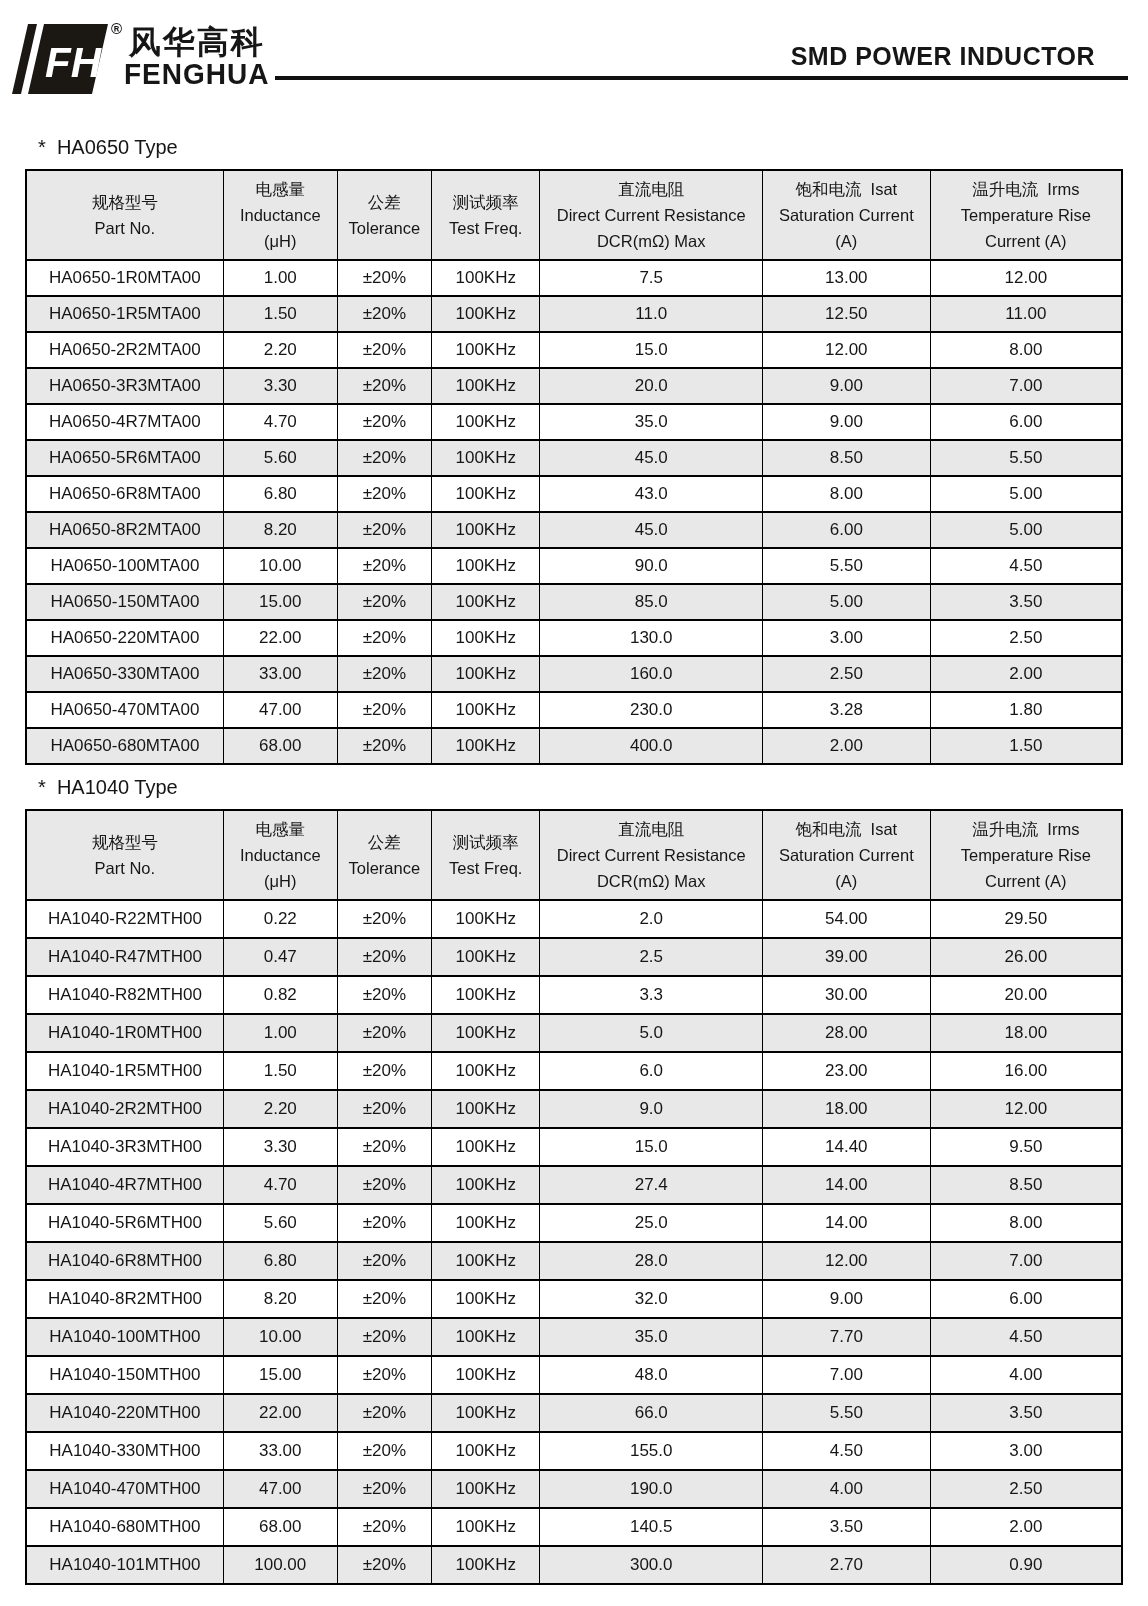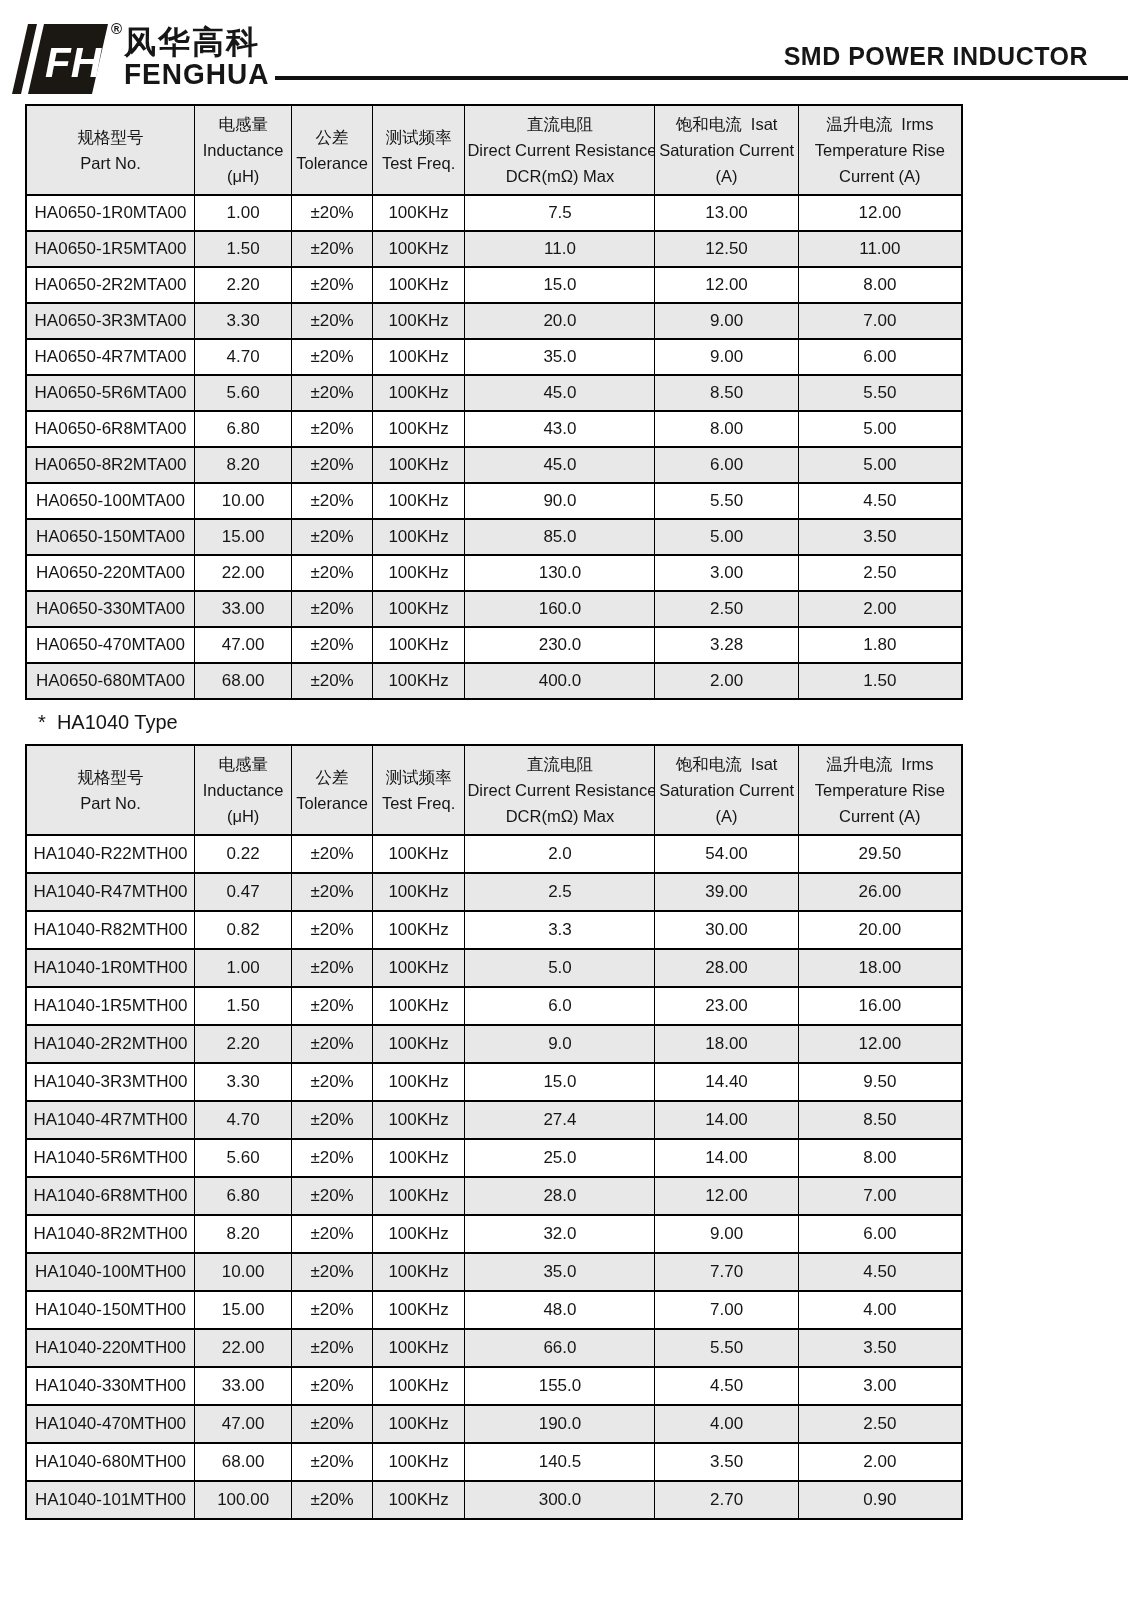--- a/index.html
+++ b/index.html
@@ -12,37 +12,37 @@
     font-family: "Liberation Sans", "DejaVu Sans", sans-serif;
   }
   .page { width: 1148px; position: relative; }
 
   
   .masthead { display: flex; align-items: flex-start; padding: 24px 20px 0 12px; height: 104px; }
   .logo-wrap { display: flex; gap: 16px; position: relative; flex: 0 0 auto; }
   .logo-mark { width: 96px; height: 70px; }
   .logo-reg { position: absolute; left: 99px; top: -4px; font-size: 15px; font-weight: bold; }
   .logo-text { display: flex; flex-direction: column; justify-content: flex-start; padding-top: 2px; }
-  .logo-cn { font-size: 32px; font-weight: bold; letter-spacing: 2px; line-height: 1.05; }
+  .logo-cn { font-size: 32px; font-weight: bold; letter-spacing: 2px; line-height: 1.05; text-align: center; }
   .logo-en { font-size: 28px; font-weight: bold; letter-spacing: 1px; line-height: 1.0; transform: scaleY(1.05); transform-origin: left top; }
   .head-right { flex: 1 1 auto; position: relative; height: 56px; margin-left: 6px; }
-  .head-title { position: absolute; right: 40px; bottom: 9px; font-size: 25px; font-weight: bold; letter-spacing: 0.5px; white-space: nowrap; }
+  .head-title { position: absolute; right: 33px; bottom: 9px; font-size: 25px; font-weight: bold; letter-spacing: 0.5px; white-space: nowrap; }
   .head-rule { position: absolute; left: 0; right: 0; bottom: 0; height: 4px; background: #111; }
 
   
   .section-heading {
     margin: 32px 0 10px 38px;
     font-size: 20px;
     font-weight: normal;
     white-space: pre;
   }
   .section-heading.second { margin-top: 11px; }
 
   table.spec {
-    width: 938px;
+    width: 1098px;
     margin-left: 25px;
     border-collapse: collapse;
     table-layout: fixed;
     border: 2px solid #000;
   }
   table.spec th, table.spec td {
     border-style: solid;
     border-color: #000;
     border-width: 2px 1px;
     text-align: center;
@@ -79,20 +79,21 @@
         <span class="logo-cn">风华高科</span>
         <span class="logo-en">FENGHUA</span>
       </div>
     </div>
     <div class="head-right">
       <div class="head-title">SMD POWER INDUCTOR</div>
       <div class="head-rule"></div>
     </div>
   </header>
 
+  <h2 class="section-heading">*  HA0650 Type</h2>
 
   <table class="spec t1">
     <colgroup>
       <col style="width:18.0%">
         <col style="width:10.4%">
         <col style="width:8.6%">
       <col style="width:9.9%">
         <col style="width:20.3%">
         <col style="width:15.3%">
         <col style="width:17.5%">

